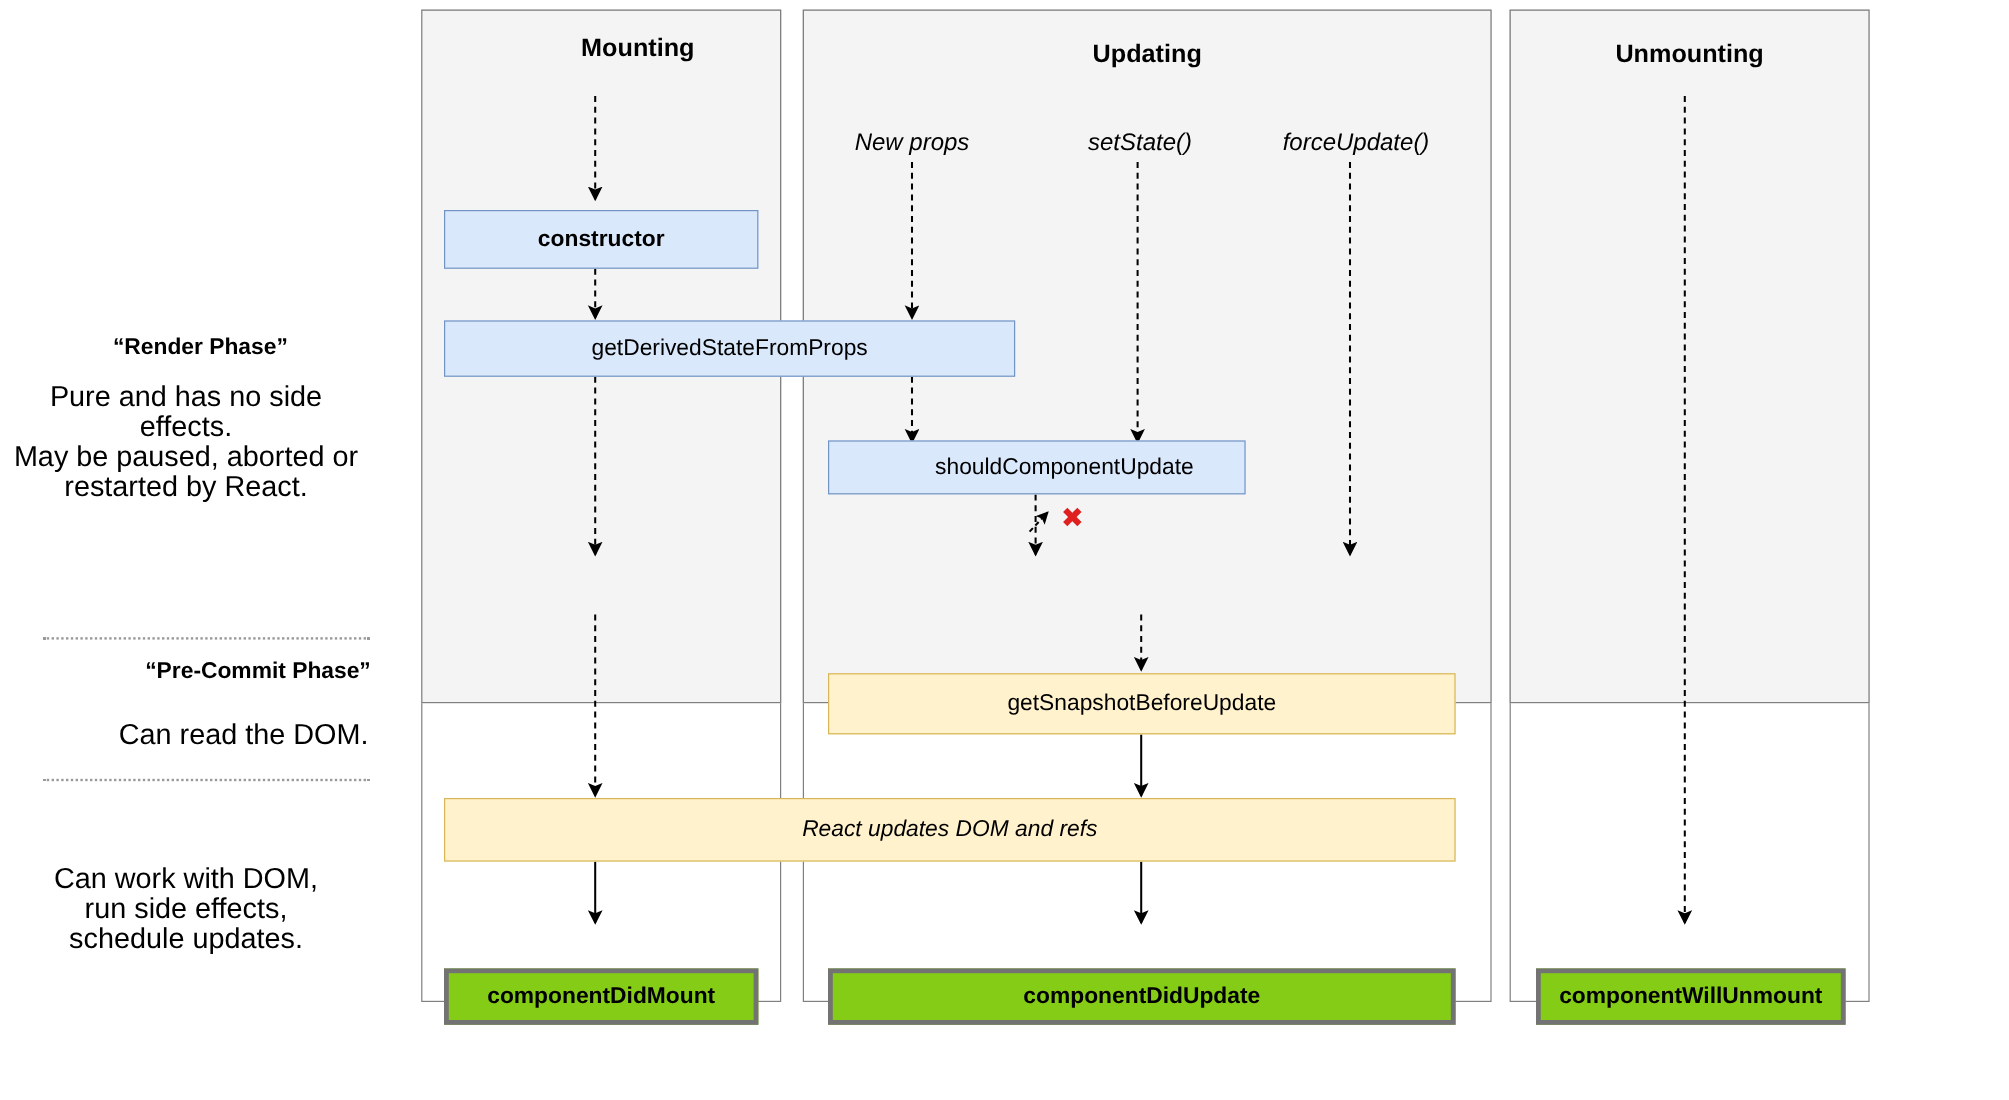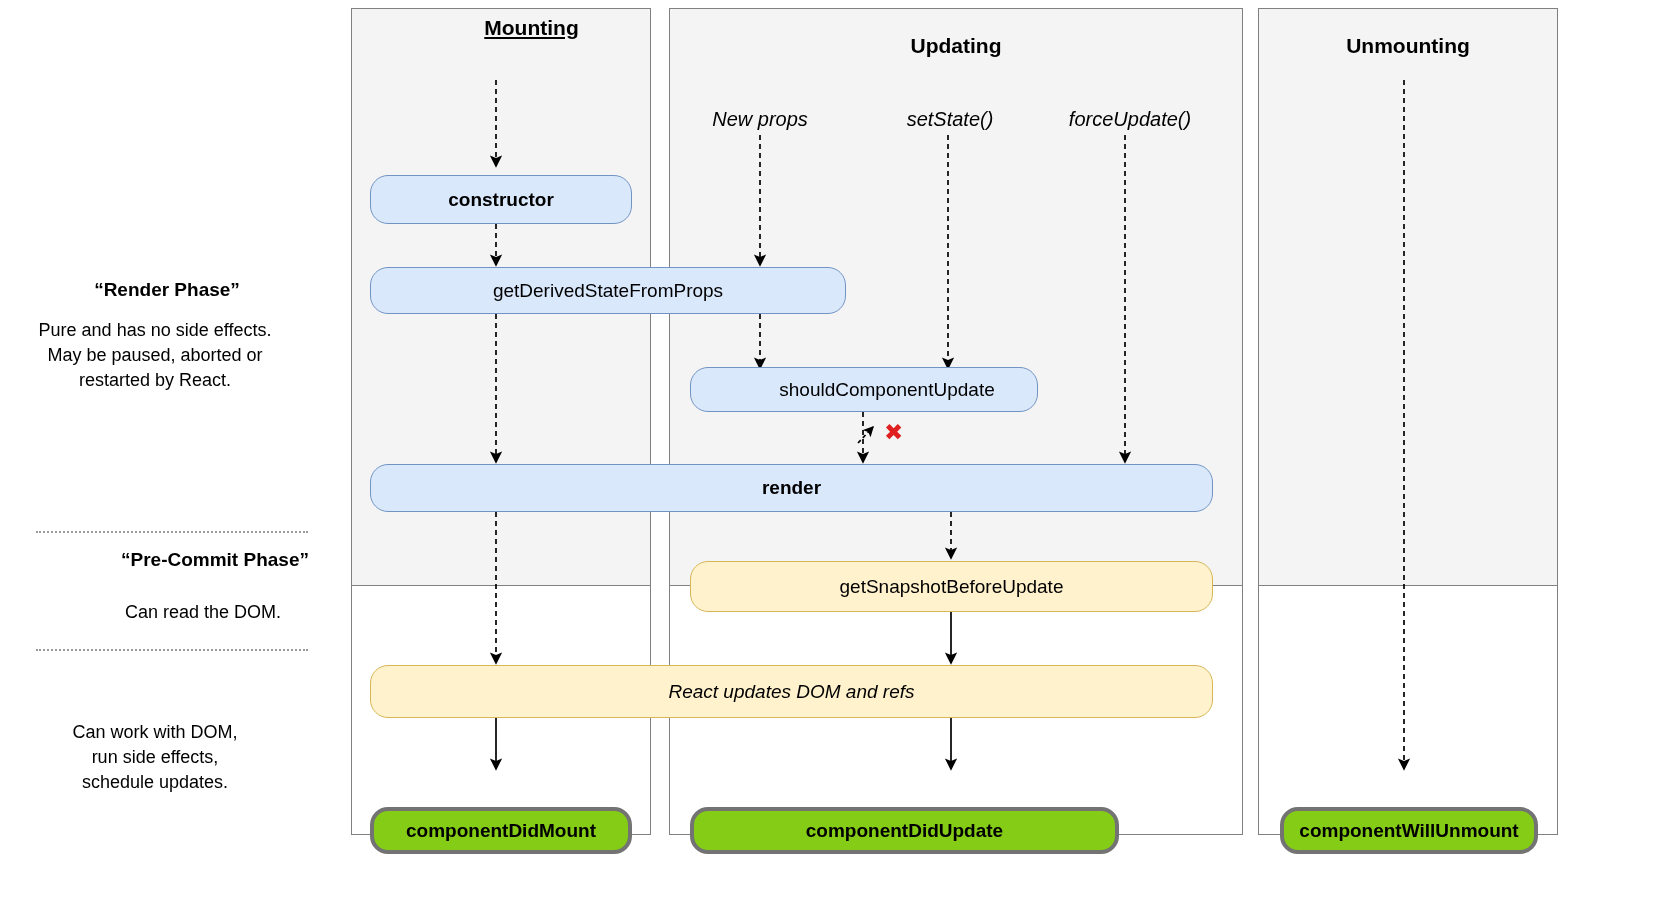--- a/index.html
+++ b/index.html
@@ -27,21 +27,21 @@
     left: 0px;
   }
   .phase-title {
     font-weight: bold;
     font-size: 19px;
     line-height: 24px;
     white-space: nowrap;
     margin-left: 24px;
   }
   .phase-desc {
-    font-size: 18px;
+    font-size: 24px;
     line-height: 25px;
     margin-top: 16px;
   }
   .phase-sep {
     position: absolute;
     left: 36px;
     width: 272px;
     border-top: 2px dotted #9a9a9a;
     height: 0;
   }
@@ -68,21 +68,21 @@
     font-weight: bold;
     font-size: 21px;
     line-height: 26px;
     white-space: nowrap;
   }
 
   
   .node {
     position: absolute;
     box-sizing: border-box;
-    border-radius: 18px;
+    border-radius: 0;
     display: flex;
     align-items: center;
     justify-content: center;
     font-size: 19px;
     line-height: 22px;
     text-align: center;
     z-index: 5;
   }
   .node-blue {
     background: #dae8fc;
@@ -151,21 +151,21 @@
   <div class="phase-sep" style="top:649px;"></div>
 
   <div class="phase-block" style="top:704px;">
     <div class="phase-desc" style="white-space:pre-line;">Can work with DOM,
 run side effects,
 schedule updates.</div>
   </div>
 
   <div class="lane" style="left:351px; top:8px; width:300px; height:827px;"></div>
   <div class="lane-gray" style="left:351px; top:8px; width:300px; height:578px;"></div>
-  <div class="lane-title" style="left:351px; top:15px; width:361px;text-decoration:underline;">Mounting</div>
+  <div class="lane-title" style="left:351px; top:28px; width:361px;">Mounting</div>
 
   <div class="lane" style="left:669px; top:8px; width:574px; height:827px;"></div>
   <div class="lane-gray" style="left:669px; top:8px; width:574px; height:578px;"></div>
   <div class="lane-title" style="left:669px; top:33px; width:574px;">Updating</div>
 
   <div class="lane" style="left:1258px; top:8px; width:300px; height:827px;"></div>
   <div class="lane-gray" style="left:1258px; top:8px; width:300px; height:578px;"></div>
   <div class="lane-title" style="left:1258px; top:33px; width:300px;">Unmounting</div>
 
   <div class="trigger" style="left:675px; top:107px; width:170px;">New props</div>
@@ -212,27 +212,26 @@
 
     <line x1="1404" y1="80" x2="1404" y2="769" stroke="#000" stroke-width="1.7" stroke-dasharray="5,4" marker-end="url(#ah)"></line>
   </svg>
 
   <div class="node node-blue bold" style="left:370px; top:175px; width:262px; height:49px;">constructor</div>
 
   <div class="node node-blue" style="left:370px; top:267px; width:476px; height:47px;">getDerivedStateFromProps</div>
 
   <div class="node node-blue" style="left:690px; top:367px; width:348px; height:45px;padding-left:46px;">shouldComponentUpdate</div>
 
-  <div class="node node-blue bold" style="left:370px; top:464px; width:843px; height:48px;">render</div>
 
   <div class="node node-yellow" style="left:690px; top:561px; width:523px; height:51px;">getSnapshotBeforeUpdate</div>
 
   <div class="node node-yellow italic" style="left:370px; top:665px; width:843px; height:53px;">React updates DOM and refs</div>
 
   <div class="node node-green bold" style="left:370px; top:771px; width:262px; height:47px;">componentDidMount</div>
 
-  <div class="node node-green bold" style="left:690px; top:771px; width:429px; height:47px;">componentDidUpdate</div>
+  <div class="node node-green bold" style="left:690px; top:771px; width:523px; height:47px;">componentDidUpdate</div>
 
   <div class="node node-green bold" style="left:1280px; top:771px; width:258px; height:47px;">componentWillUnmount</div>
 
   <div class="redx" style="left:884px; top:421px;">✖</div>
 
 </div>
 
 </body></html>

